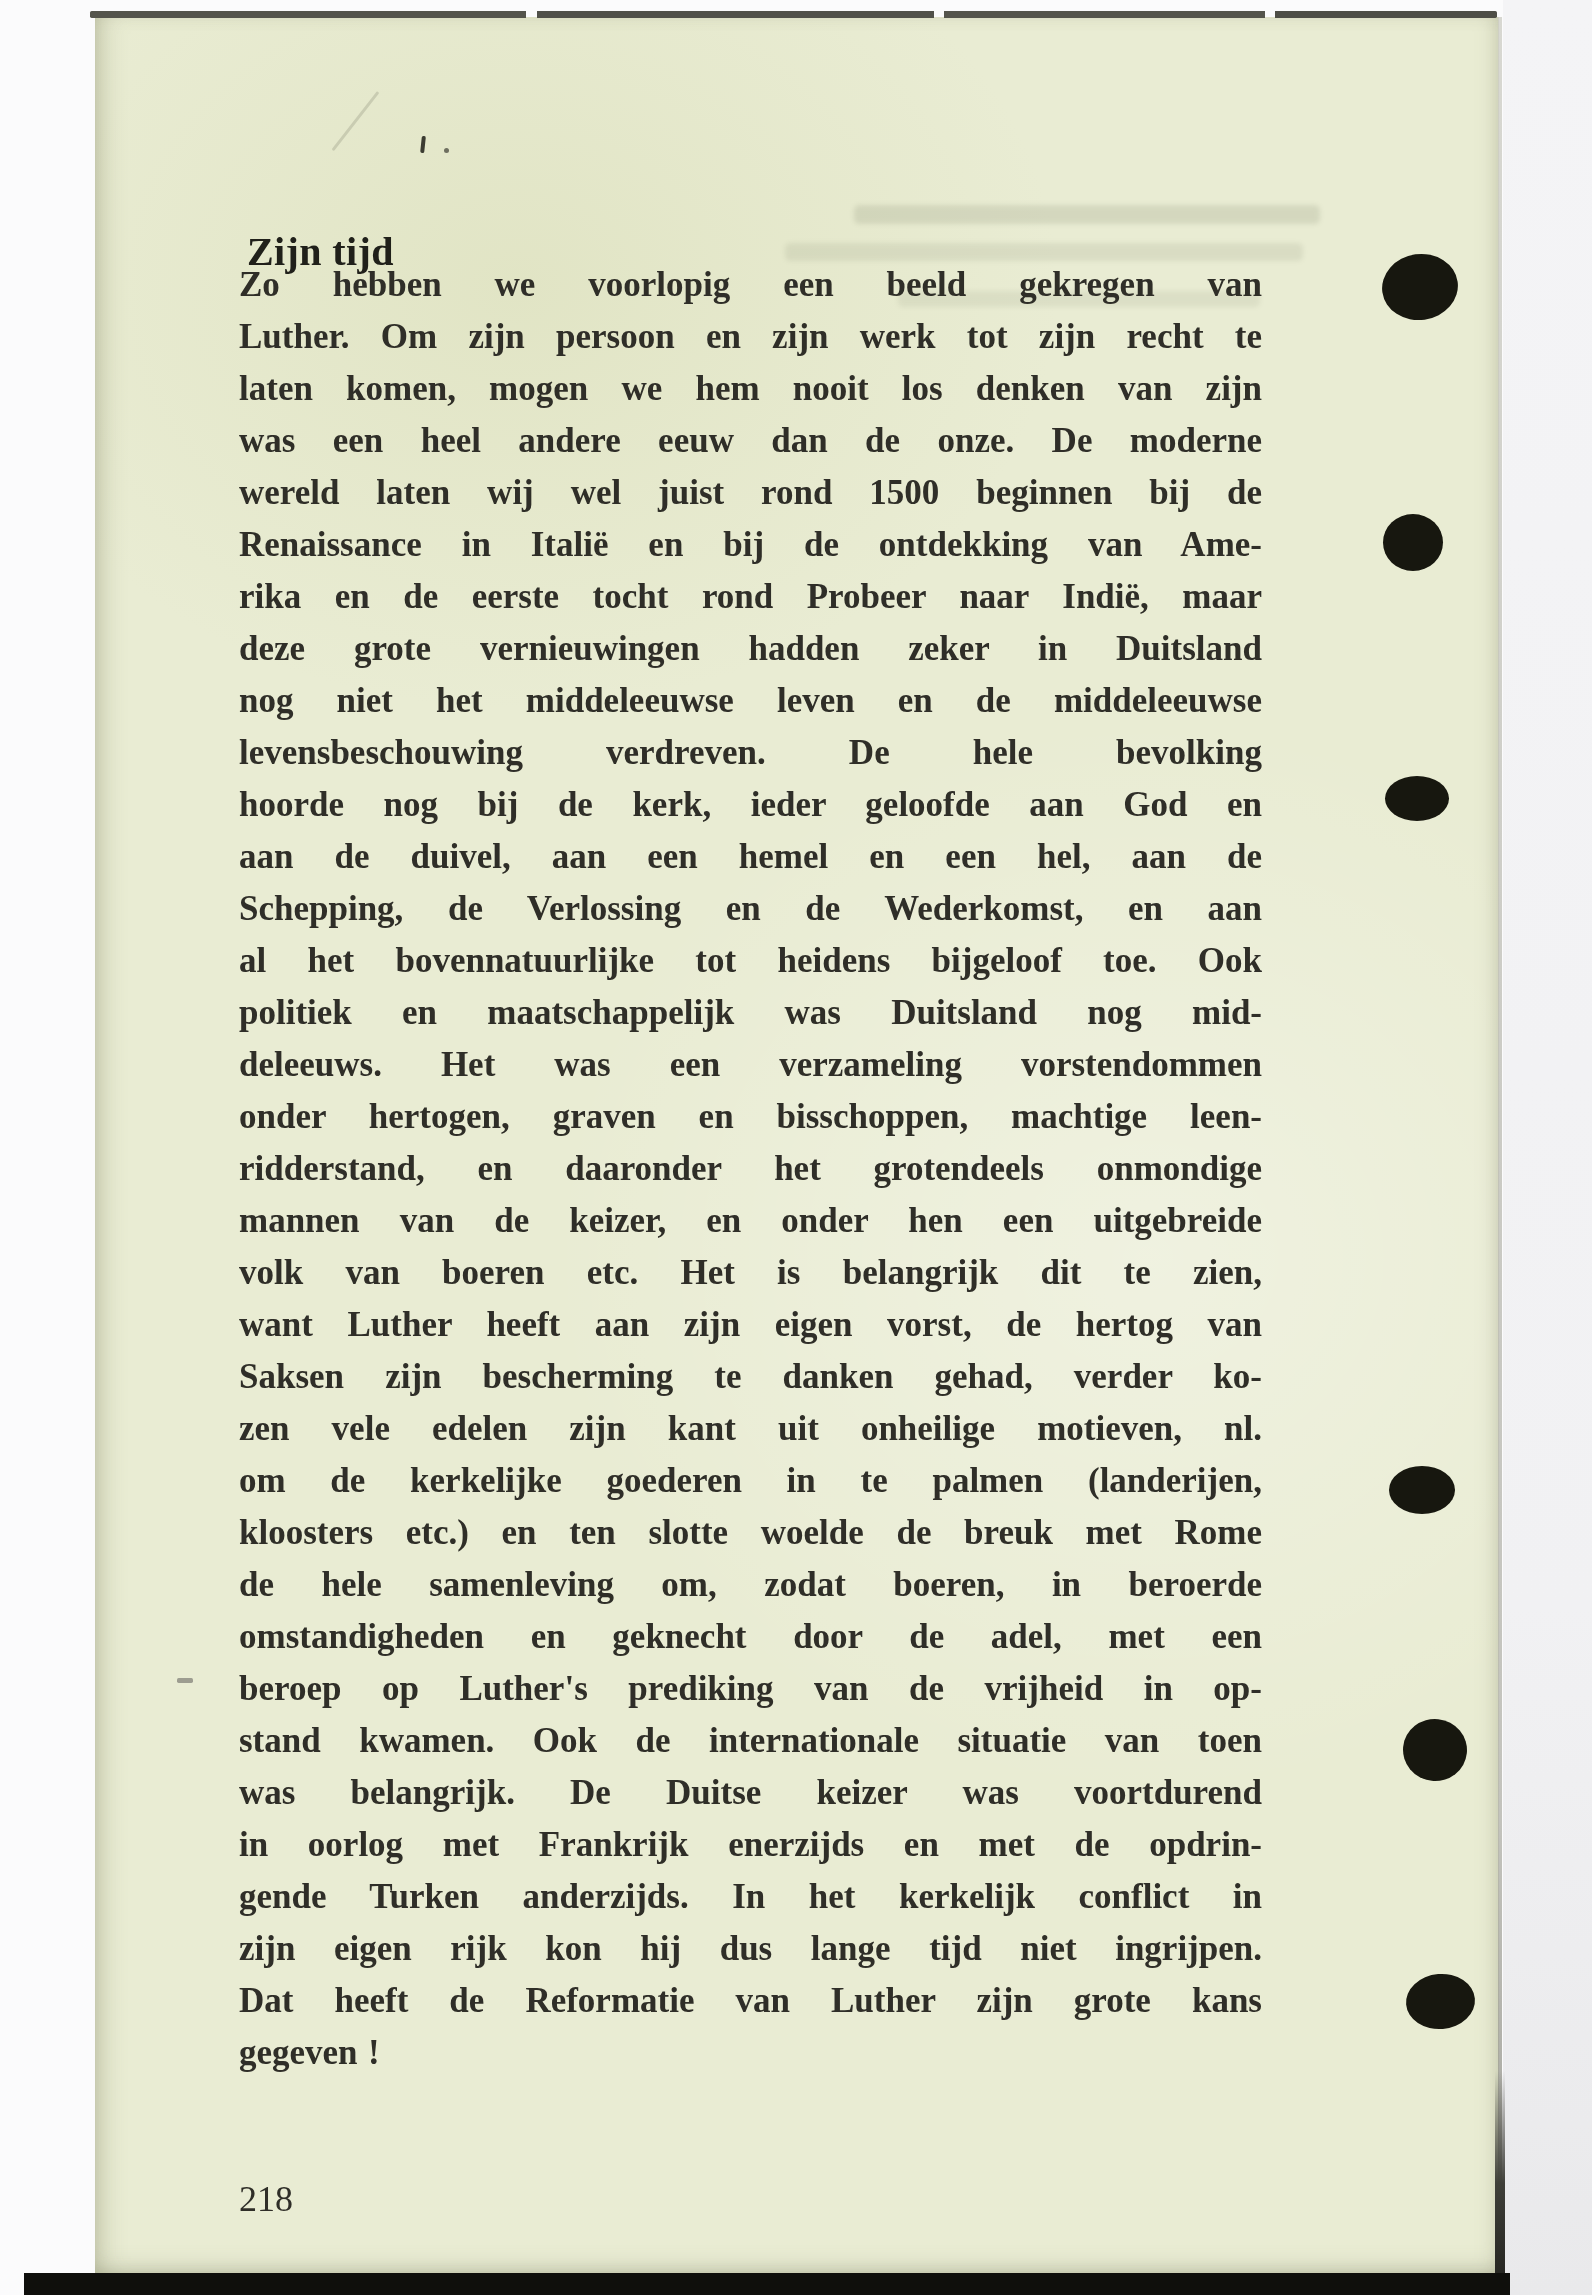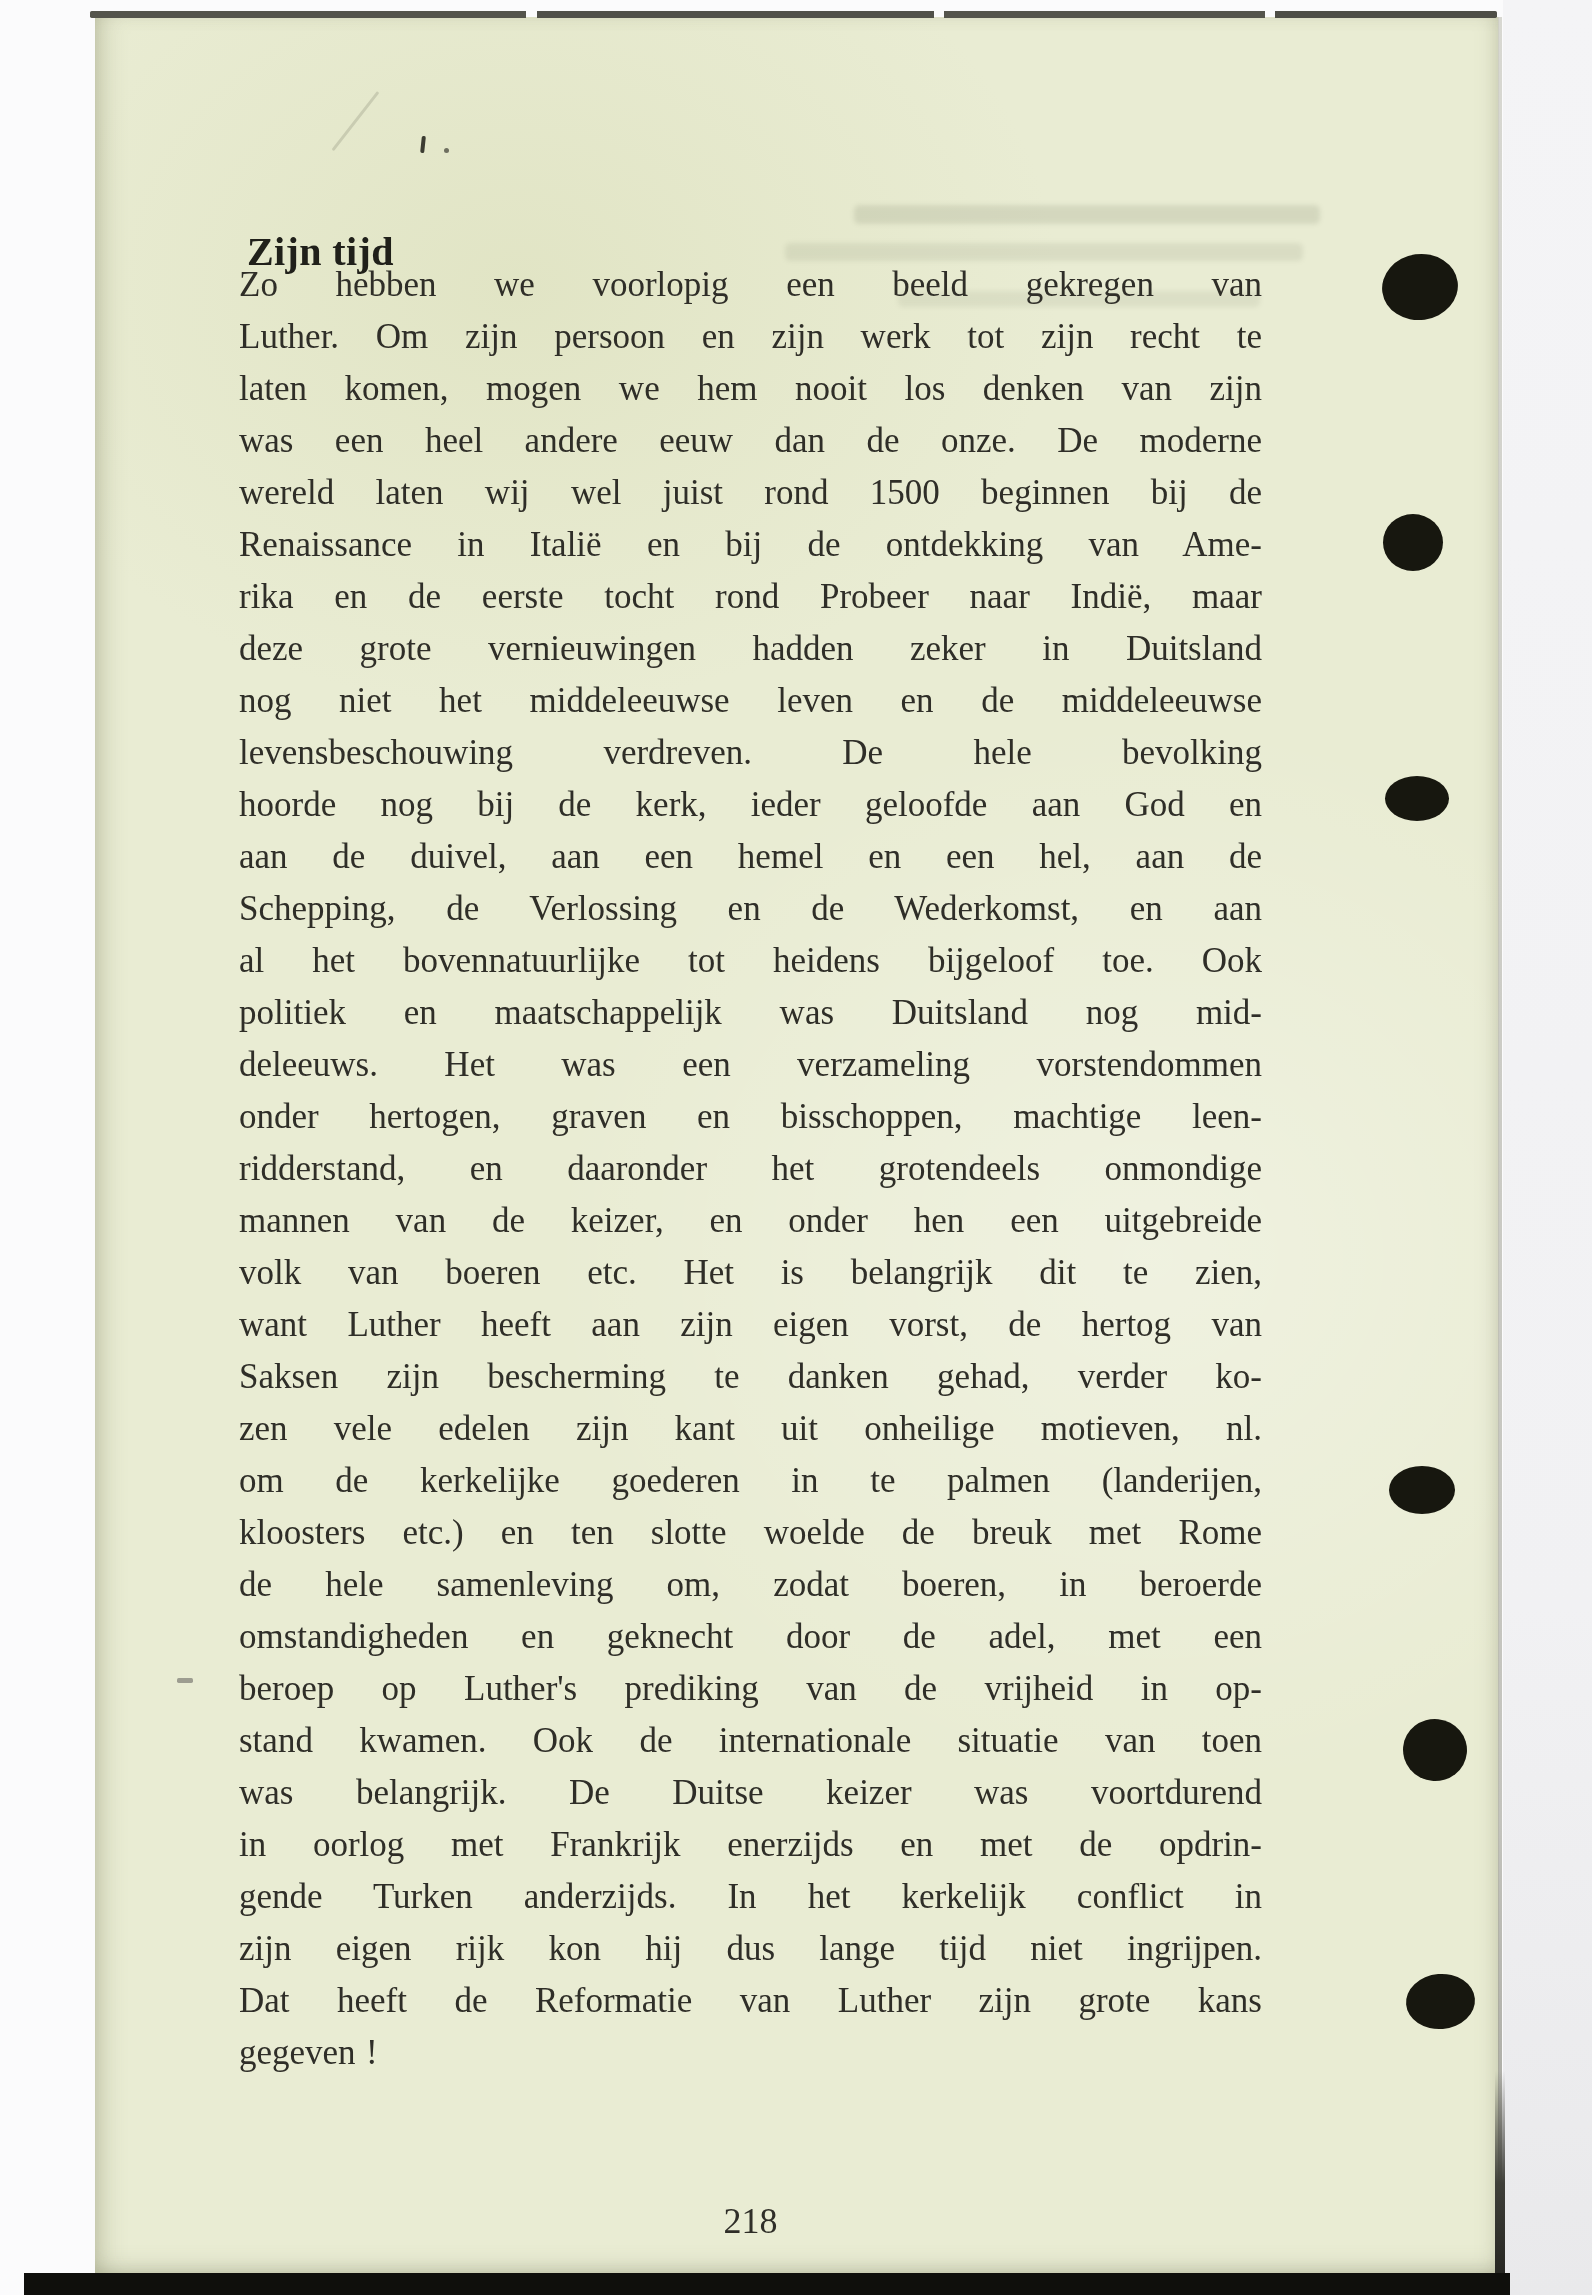--- a/index.html
+++ b/index.html
@@ -62,27 +62,27 @@
     position:absolute;left:144px;top:203px;margin:8px;
     font-size:40px;font-weight:bold;color:#20201a;letter-spacing:0.4px;
   }
   
   .bodytext{
     position:absolute;left:144px;top:242px;width:1023px;
     font-size:35px;color:#2f2e28;
   }
   .bodytext .line{
     height:52px;line-height:52px;white-space:normal;
-    text-align:justify;text-align-last:justify;word-spacing:1.7px;
+    text-align:justify;text-align-last:justify;word-spacing:1.7px;font-weight:bold;
   }
   .bodytext .line.last{text-align-last:left;}
   
   .pagenum{
     position:absolute;left:144px;top:2161px;width:1023px;
-    text-align:center;font-size:36px;color:#2f2e28;margin-top:22px;
+    text-align:left;font-size:36px;color:#2f2e28;
   }
   
   .ghost{position:absolute;filter:blur(2.6px);opacity:.16;background:#6b7158;border-radius:5.2px;}
   .ghost.g1{left:759px;top:188px;width:466px;height:19px;}
   .ghost.g2{left:690px;top:226px;width:518px;height:17.3px;opacity:.12;}
   .ghost.g3{left:803px;top:274px;width:362px;height:15.5px;opacity:.10;}
   
   .mark{position:absolute;background:#3c3c32;}
   .mark.tick{left:326px;top:119px;width:4.3px;height:17.3px;border-radius:1.7px;transform:rotate(6deg);}
   .mark.dot{left:349px;top:131px;width:5.2px;height:5.2px;border-radius:50%;opacity:.7;}

